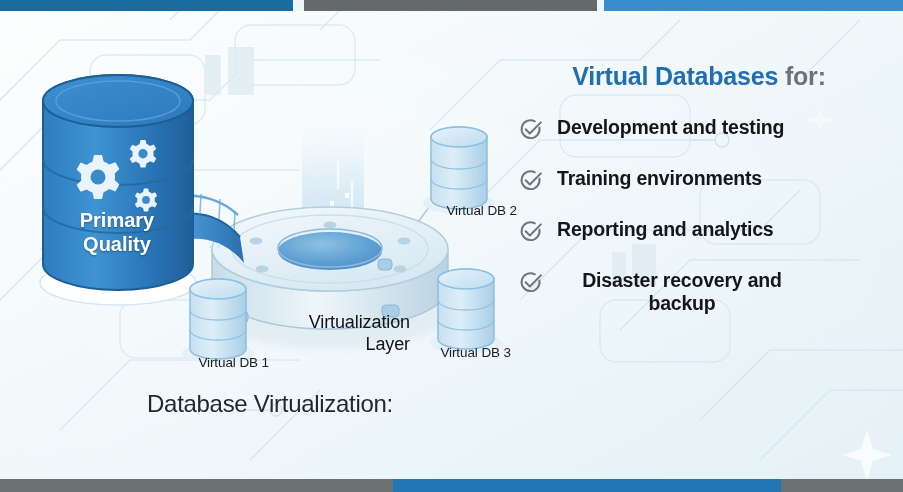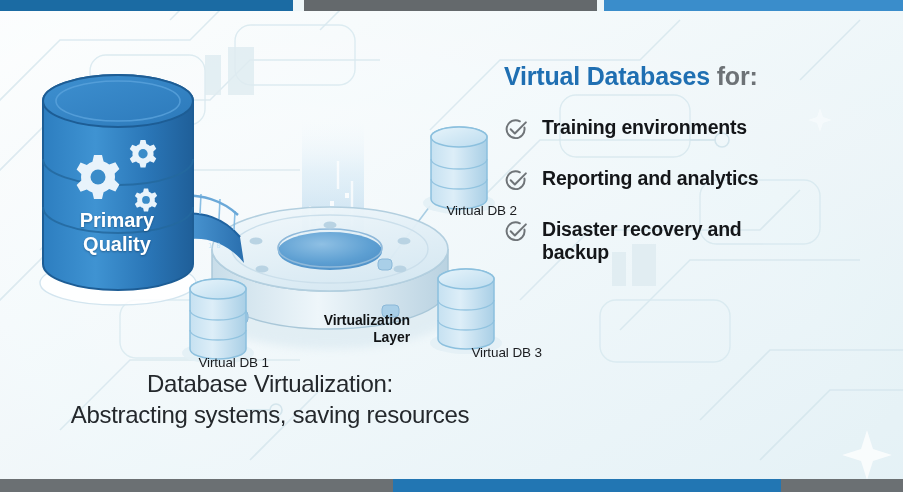--- a/index.html
+++ b/index.html
@@ -23,21 +23,21 @@
   .bar { position:absolute; left:0; width:903px; display:flex; z-index:40; }
   .bar.top { top:0; height:11px; }
   .bar.bot { bottom:0; height:13px; }
   .seg { height:100%; }
 
   
   .bgart { position:absolute; inset:0; z-index:1; pointer-events:none; opacity:.85; }
 
   
   #right {
-    position:absolute; left:504px; top:62px; width:360px; z-index:20;
+    position:absolute; left:519px; top:62px; width:360px; z-index:20;text-align:center;
   }
   #heading {
     font-size:25px; font-weight:bold; letter-spacing:-0.2px;
     margin-bottom:25px; white-space:nowrap;
   }
   #heading .blue { color:#1f6fb2; }
   #heading .gray { color:#6d7276; }
   .li {
     display:flex; align-items:flex-start; gap:13px; margin-bottom:21px;
   }
@@ -50,34 +50,34 @@
   
   #art { position:absolute; left:0; top:11px; width:540px; height:400px; z-index:10; }
 
   .lbl {
     position:absolute; z-index:22; color:#1b1d20;
     font-size:13.5px; text-align:right; white-space:nowrap;
     letter-spacing:-0.1px;
   }
   #lbl-v1 { left:169px; top:355px; width:100px; }
   #lbl-v2 { left:417px; top:203px; width:100px; }
-  #lbl-v3 { left:432px; top:345px; width:110px; }
+  #lbl-v3 { left:401px; top:345px; width:110px; }
   #lbl-vl {
-    left:270px; top:312px; width:140px; font-weight:bold; font-size:14px;
+    left:270px; top:312px; width:140px; font-weight:normal; font-size:18px;
     line-height:1.22; color:#111315;
   }
   #lbl-primary {
     position:absolute; left:62px; top:208px; width:110px; z-index:22;
     color:#ffffff; font-weight:bold; font-size:20px; text-align:center;
     line-height:1.22; text-shadow:0 1px 2px rgba(10,45,80,.45);
   }
 
   
   #caption {
-    position:absolute; left:10px; top:369px; width:520px; z-index:22;
+    position:absolute; left:10px; top:389px; width:520px; z-index:22;
     text-align:center; color:#24282c; font-size:24px; line-height:1.28;
     letter-spacing:-0.3px;
   }
 </style>
 </head>
 <body>
 
 <div id="stage">
 
   <svg class="bgart" viewBox="0 0 903 492" preserveAspectRatio="none">
@@ -331,30 +331,36 @@
   <div class="lbl" id="lbl-vl">
     <span>Virtualization</span><br>
     <span>Layer</span>
   </div>
   <div class="lbl" id="lbl-v1">Virtual DB 1</div>
   <div class="lbl" id="lbl-v2">Virtual DB 2</div>
   <div class="lbl" id="lbl-v3">Virtual DB 3</div>
 
   <div id="caption">
     <div>Database Virtualization:</div>
-    <div>Abstracting systems, saving resources</div>
   </div>
 
   <div id="right">
     <div id="heading">
       <span class="blue">Virtual Databases</span>
       <span class="gray">for:</span>
     </div>
 
     <div id="benefit-list">
+        <div class="li">
+          <span class="chk"><svg width="25" height="25" viewBox="0 0 24 24" fill="none">
+  <path d="M21 5.2 L10.4 15.8 L6.4 11.8" stroke="#6f7478" stroke-width="1.9" stroke-linecap="round" stroke-linejoin="round"></path>
+  <path d="M19.6 10.2 A8.6 8.6 0 1 1 15.2 4.1" stroke="#6f7478" stroke-width="1.9" stroke-linecap="round" fill="none"></path>
+</svg></span>
+          <span class="txt">Development and testing</span>
+        </div>
         <div class="li">
           <span class="chk"><svg width="25" height="25" viewBox="0 0 24 24" fill="none">
   <path d="M21 5.2 L10.4 15.8 L6.4 11.8" stroke="#6f7478" stroke-width="1.9" stroke-linecap="round" stroke-linejoin="round"></path>
   <path d="M19.6 10.2 A8.6 8.6 0 1 1 15.2 4.1" stroke="#6f7478" stroke-width="1.9" stroke-linecap="round" fill="none"></path>
 </svg></span>
           <span class="txt">Training environments</span>
         </div>
         <div class="li">
           <span class="chk"><svg width="25" height="25" viewBox="0 0 24 24" fill="none">
   <path d="M21 5.2 L10.4 15.8 L6.4 11.8" stroke="#6f7478" stroke-width="1.9" stroke-linecap="round" stroke-linejoin="round"></path>

